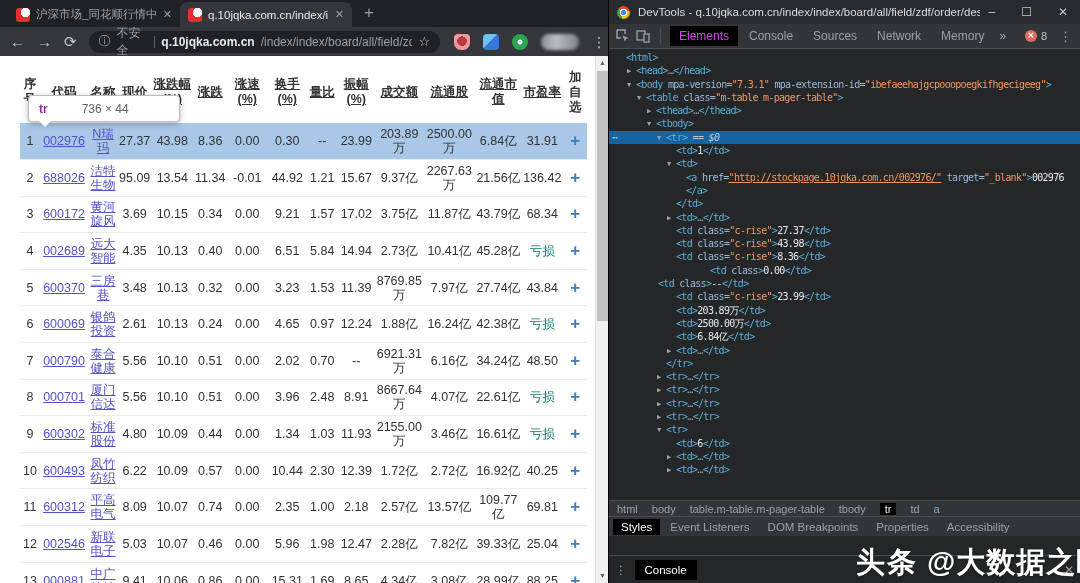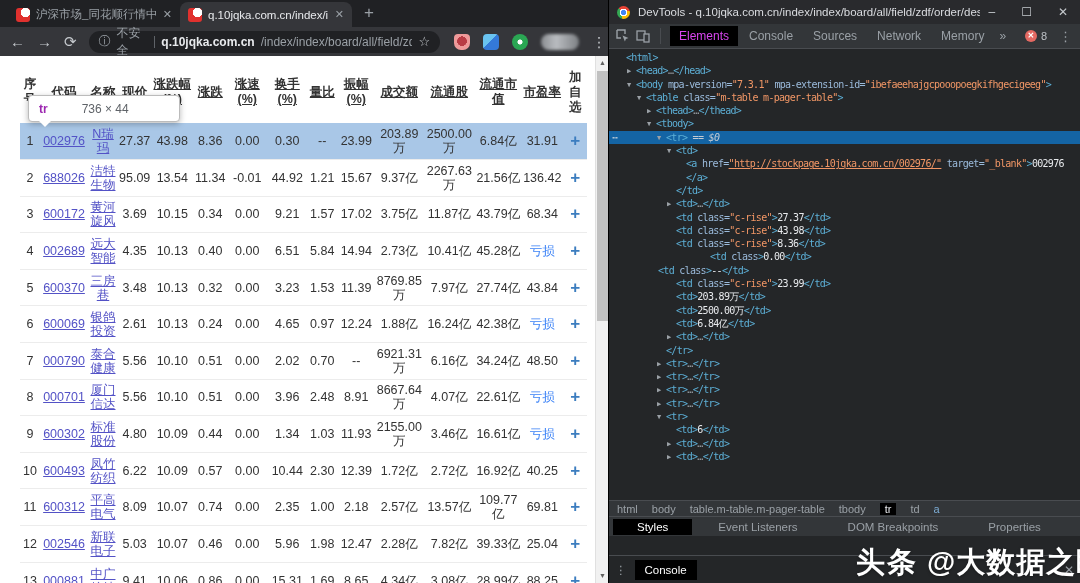--- a/index.html
+++ b/index.html
@@ -34,21 +34,21 @@
   .content{position:absolute;left:0;top:56px;width:595px;height:527px;background:#fff;overflow:hidden;}
   table.stk{border-collapse:collapse;table-layout:fixed;margin-left:20px;margin-top:5px;font-size:12.5px;color:#333;}
   table.stk td,table.stk th{padding:0 1px;text-align:center;vertical-align:middle;overflow:hidden;}
   table.stk thead th{height:62px;font-weight:bold;line-height:15px;color:#333;}
   th.hlink{color:#2a35c8;text-decoration:underline;cursor:pointer;}
   table.stk tbody tr{height:36.6px;}
   table.stk tbody tr + tr td{border-top:1px solid #ececec;}
   table.stk tbody tr.sel{background:#a9c7e7;}
   table.stk tbody tr.sel td{border-top:none;}
   td.lnk{color:#5352c6;text-decoration:underline;line-height:14px;}
-  td.mut{color:#3b82f6;}
+  td.mut{color:#0f766e;}
   td.addc{color:#3c7dbf;font-weight:bold;font-size:17px;}
   td.num{line-height:14px;}
   
   .tipbox{position:absolute;left:28px;top:39px;width:152px;height:27px;background:#fff;border:1px solid #bbb;border-radius:4px;box-shadow:0 2px 6px rgba(0,0,0,.28);display:flex;align-items:center;padding:0 10px;box-sizing:border-box;font-size:12px;z-index:5;}
   .tipbox .tag{color:#9c27b0;font-weight:bold;}
   .tipbox .size{color:#5f6368;margin-left:34px;}
   .tipbox:after{content:"";position:absolute;left:10px;bottom:-6px;width:0;height:0;border-left:6px solid transparent;border-right:6px solid transparent;border-top:6px solid #fff;}
   
   .pgsb{position:absolute;left:595px;top:56px;width:13px;height:527px;background:#f1f1f1;border-left:1px solid #e0e0e0;box-sizing:border-box;}
   .pgsb .up,.pgsb .dn{position:absolute;left:0;width:13px;height:14px;color:#606060;font-size:7px;text-align:center;line-height:14px;}
@@ -80,21 +80,21 @@
   .ln.sel:before{content:"⋯";position:absolute;left:3px;color:#c8d2da;letter-spacing:0;}
   .sg-t{color:#5db0d7;} .sg-a{color:#9bbbdc;} .sg-v{color:#f29766;}
   .sg-u{color:#f29766;text-decoration:underline;} .sg-x{color:#e8eaed;}
   .sg-g{color:#9aa0a6;} .sg-m{color:#c3cbd4;font-style:italic;}
   
   .crumbs{position:absolute;left:0;top:500px;width:100%;height:16px;background:#333639;border-top:1px solid #494c50;display:flex;align-items:center;gap:14px;padding:0 8px;box-sizing:border-box;font-size:11px;color:#9aa0a6;}
   .crumb.on{background:#000;color:#e8eaed;padding:0 5px;}
   .crumb.last{color:#7cacd3;}
   
   .stabs{position:absolute;left:0;top:516px;width:100%;height:20px;background:#333639;border-top:1px solid #494c50;display:flex;align-items:center;gap:2px;padding:0 4px;box-sizing:border-box;font-size:11.5px;color:#9aa0a6;}
-  .stab{padding:2px 24px;white-space:nowrap;text-align:center;}
+  .stab{padding:2px 8px;white-space:nowrap;text-align:center;}
   .stab.active{background:#000;color:#fff;}
   .filterbar{position:absolute;left:0;top:536px;width:100%;height:19px;background:#242628;border-top:1px solid #3a3d40;display:flex;align-items:center;padding:0 8px;box-sizing:border-box;font-size:11px;color:#6e7681;gap:10px;}
   .filterbar .right{margin-left:auto;display:flex;gap:8px;color:#9aa0a6;}
   
   .drawer{position:absolute;left:0;top:555px;width:100%;height:28px;background:#242628;border-top:1px solid #494c50;display:flex;align-items:center;padding:0 6px;box-sizing:border-box;font-size:11.5px;color:#9aa0a6;gap:8px;}
   .drawer .chip{background:#000;color:#fff;padding:4px 10px;}
   .drawer .x{margin-left:auto;font-size:12px;}
   
   .wm{position:absolute;left:856px;top:543px;font-size:29px;font-weight:bold;color:#fff;white-space:nowrap;z-index:9;text-shadow:0 1px 3px rgba(0,0,0,.35);letter-spacing:1px;}
   .wm b{font-weight:900;letter-spacing:2px;}
@@ -456,20 +456,21 @@
     </div>
 
     <div class="tree" id="dom-tree">
         <div class="ln" style="padding-left: 17px;"><span class="sg-t">&lt;html&gt;</span></div>
         <div class="ln" style="padding-left: 27px;"><span class="arw" style="left: 18px;">▶</span><span class="sg-t">&lt;head&gt;</span><span class="sg-g">…</span><span class="sg-t">&lt;/head&gt;</span></div>
         <div class="ln" style="padding-left: 27px;"><span class="arw" style="left: 18px;">▼</span><span class="sg-t">&lt;body </span><span class="sg-a">mpa-version=</span><span class="sg-v">"7.3.1"</span><span class="sg-t"> </span><span class="sg-a">mpa-extension-id=</span><span class="sg-v">"ibefaeehajgcpooopoegkifhgecigeeg"</span><span class="sg-t">&gt;</span></div>
         <div class="ln" style="padding-left: 37px;"><span class="arw" style="left: 28px;">▼</span><span class="sg-t">&lt;table </span><span class="sg-a">class=</span><span class="sg-v">"m-table m-pager-table"</span><span class="sg-t">&gt;</span></div>
         <div class="ln" style="padding-left: 47px;"><span class="arw" style="left: 38px;">▶</span><span class="sg-t">&lt;thead&gt;</span><span class="sg-g">…</span><span class="sg-t">&lt;/thead&gt;</span></div>
         <div class="ln" style="padding-left: 47px;"><span class="arw" style="left: 38px;">▼</span><span class="sg-t">&lt;tbody&gt;</span></div>
         <div class="ln sel" style="padding-left: 57px;"><span class="arw" style="left: 48px;">▼</span><span class="sg-t">&lt;tr&gt;</span><span class="sg-m"> == $0</span></div>
+        <div class="ln" style="padding-left: 67px;"><span class="sg-t">&lt;td&gt;</span><span class="sg-x">1</span><span class="sg-t">&lt;/td&gt;</span></div>
         <div class="ln" style="padding-left: 67px;"><span class="arw" style="left: 58px;">▼</span><span class="sg-t">&lt;td&gt;</span></div>
         <div class="ln" style="padding-left: 77px;"><span class="sg-t">&lt;a </span><span class="sg-a">href=</span><span class="sg-u">"http://stockpage.10jqka.com.cn/002976/"</span><span class="sg-t"> </span><span class="sg-a">target=</span><span class="sg-v">"_blank"</span><span class="sg-t">&gt;</span><span class="sg-x">002976</span></div>
         <div class="ln" style="padding-left: 77px;"><span class="sg-t">&lt;/a&gt;</span></div>
         <div class="ln" style="padding-left: 67px;"><span class="sg-t">&lt;/td&gt;</span></div>
         <div class="ln" style="padding-left: 67px;"><span class="arw" style="left: 58px;">▶</span><span class="sg-t">&lt;td&gt;</span><span class="sg-g">…</span><span class="sg-t">&lt;/td&gt;</span></div>
         <div class="ln" style="padding-left: 67px;"><span class="sg-t">&lt;td </span><span class="sg-a">class=</span><span class="sg-v">"c-rise"</span><span class="sg-t">&gt;</span><span class="sg-x">27.37</span><span class="sg-t">&lt;/td&gt;</span></div>
         <div class="ln" style="padding-left: 67px;"><span class="sg-t">&lt;td </span><span class="sg-a">class=</span><span class="sg-v">"c-rise"</span><span class="sg-t">&gt;</span><span class="sg-x">43.98</span><span class="sg-t">&lt;/td&gt;</span></div>
         <div class="ln" style="padding-left: 67px;"><span class="sg-t">&lt;td </span><span class="sg-a">class=</span><span class="sg-v">"c-rise"</span><span class="sg-t">&gt;</span><span class="sg-x">8.36</span><span class="sg-t">&lt;/td&gt;</span></div>
         <div class="ln" style="padding-left: 101px;"><span class="sg-t">&lt;td </span><span class="sg-a">class</span><span class="sg-t">&gt;</span><span class="sg-x">0.00</span><span class="sg-t">&lt;/td&gt;</span></div>
         <div class="ln" style="padding-left: 49px;"><span class="sg-t">&lt;td </span><span class="sg-a">class</span><span class="sg-t">&gt;</span><span class="sg-x">--</span><span class="sg-t">&lt;/td&gt;</span></div>

